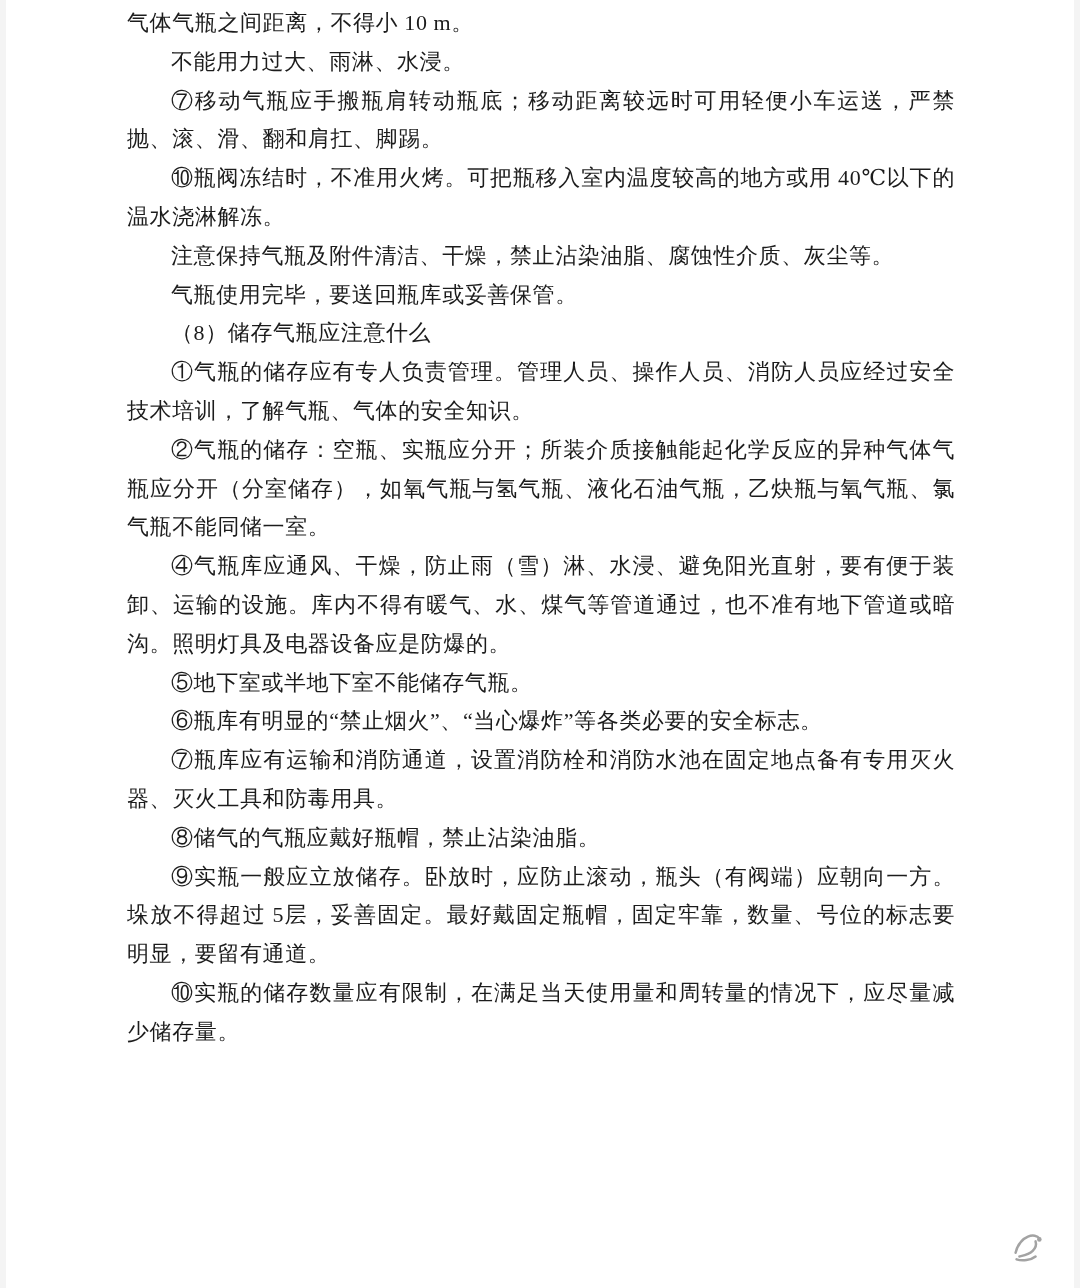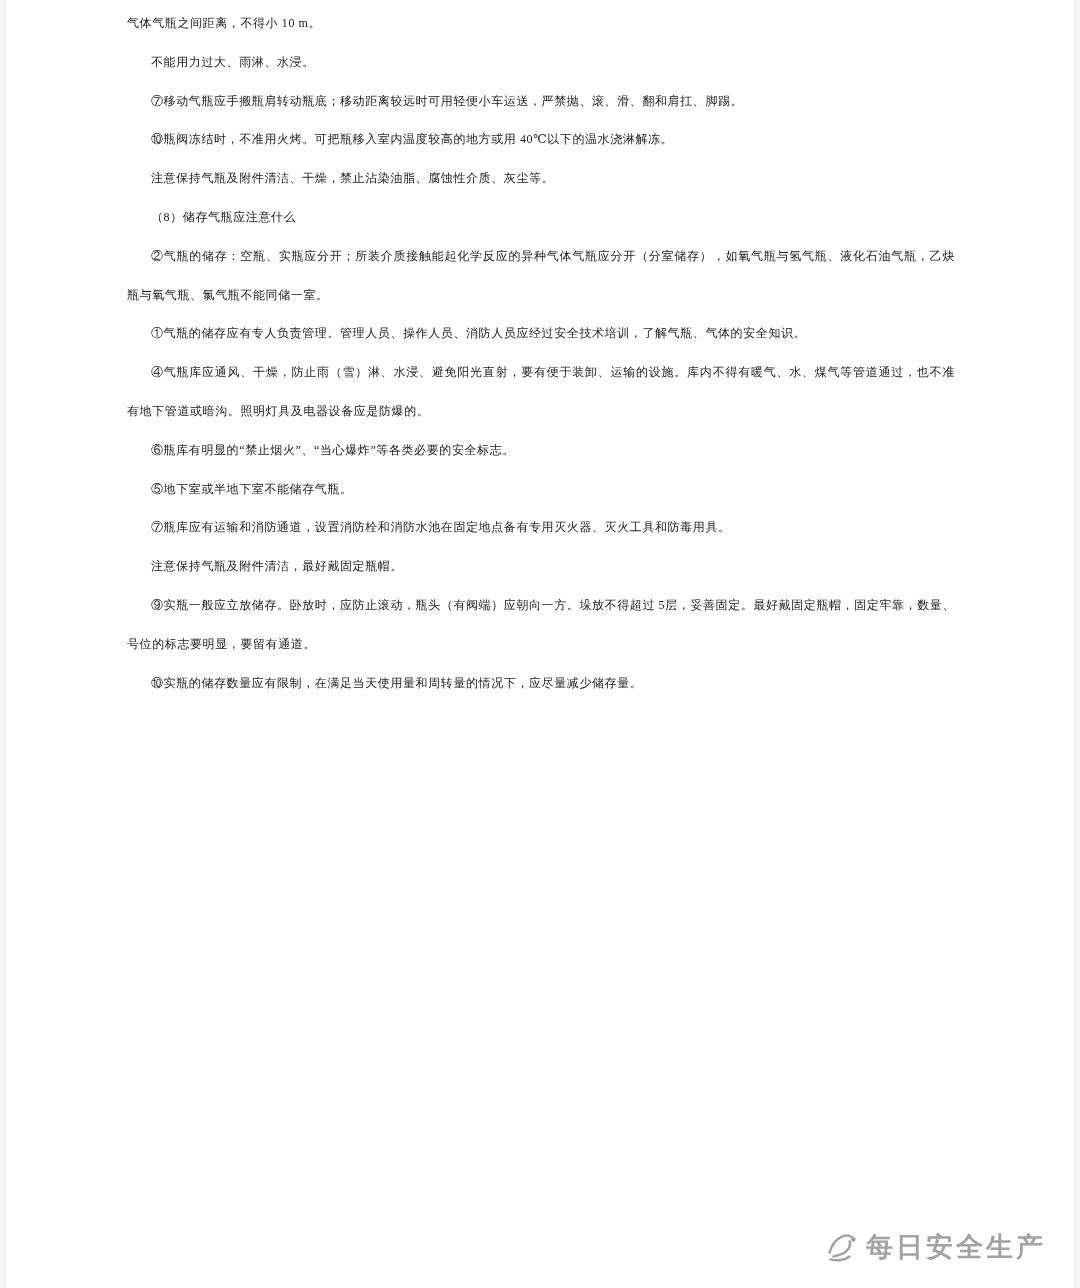--- a/index.html
+++ b/index.html
@@ -25,21 +25,21 @@
   }
   .content {
     position: absolute;
     left: 121px;
     top: 4px;
     width: 828px;
   }
   p.para {
     margin: 0;
     padding: 0;
-    font-size: 12px;
+    font-size: 22px;
     line-height: 38.8px;
     letter-spacing: 0.6px;
     text-align: justify;
     text-justify: inter-ideograph;
     word-break: break-all;
   }
   p.para.indent {
     text-indent: 2em;
   }
   .watermark {
@@ -68,39 +68,39 @@
 
 <div class="page">
 
   <div class="content">
 
   <p class="para">气体气瓶之间距离，不得小 10 m。</p>
       <p class="para indent">不能用力过大、雨淋、水浸。</p>
       <p class="para indent">⑦移动气瓶应手搬瓶肩转动瓶底；移动距离较远时可用轻便小车运送，严禁抛、滚、滑、翻和肩扛、脚踢。</p>
       <p class="para indent">⑩瓶阀冻结时，不准用火烤。可把瓶移入室内温度较高的地方或用 40℃以下的温水浇淋解冻。</p>
       <p class="para indent">注意保持气瓶及附件清洁、干燥，禁止沾染油脂、腐蚀性介质、灰尘等。</p>
+      <p class="para indent">气瓶使用完毕，要送回瓶库或妥善保管。</p>
       <p class="para indent">（8）储存气瓶应注意什么</p>
+      <p class="para indent">①气瓶的储存应有专人负责管理。管理人员、操作人员、消防人员应经过安全技术培训，了解气瓶、气体的安全知识。</p>
       <p class="para indent">②气瓶的储存：空瓶、实瓶应分开；所装介质接触能起化学反应的异种气体气瓶应分开（分室储存），如氧气瓶与氢气瓶、液化石油气瓶，乙炔瓶与氧气瓶、氯气瓶不能同储一室。</p>
-      <p class="para indent">①气瓶的储存应有专人负责管理。管理人员、操作人员、消防人员应经过安全技术培训，了解气瓶、气体的安全知识。</p>
       <p class="para indent">④气瓶库应通风、干燥，防止雨（雪）淋、水浸、避免阳光直射，要有便于装卸、运输的设施。库内不得有暖气、水、煤气等管道通过，也不准有地下管道或暗沟。照明灯具及电器设备应是防爆的。</p>
+      <p class="para indent">⑤地下室或半地下室不能储存气瓶。</p>
       <p class="para indent">⑥瓶库有明显的“禁止烟火”、“当心爆炸”等各类必要的安全标志。</p>
-      <p class="para indent">⑤地下室或半地下室不能储存气瓶。</p>
       <p class="para indent">⑦瓶库应有运输和消防通道，设置消防栓和消防水池在固定地点备有专用灭火器、灭火工具和防毒用具。</p>
-      <p class="para indent">注意保持气瓶及附件清洁，最好戴固定瓶帽。</p>
+      <p class="para indent">⑧储气的气瓶应戴好瓶帽，禁止沾染油脂。</p>
       <p class="para indent">⑨实瓶一般应立放储存。卧放时，应防止滚动，瓶头（有阀端）应朝向一方。垛放不得超过 5层，妥善固定。最好戴固定瓶帽，固定牢靠，数量、号位的标志要明显，要留有通道。</p>
       <p class="para indent">⑩实瓶的储存数量应有限制，在满足当天使用量和周转量的情况下，应尽量减少储存量。</p>
     </div>
 
   <div class="watermark" style="color: rgb(163, 163, 163);">
     <span class="logo">
       <svg viewBox="0 0 40 40" width="38" height="38" aria-hidden="true">
         <g fill="none" stroke="#a3a3a3" stroke-width="2.6" stroke-linecap="round" stroke-linejoin="round">
           <path d="M8 26 C10 18, 14 12, 21 9 C26 7, 31 8, 33 11"></path>
           <path d="M12 30 C16 29, 22 28, 26 24 C29 21, 30 17, 29 14"></path>
           <path d="M9 33 C15 35, 24 34, 29 30"></path>
         </g>
         <circle cx="33" cy="12" r="2.4" fill="#a3a3a3"></circle>
       </svg>
     </span>
-    <span class="wm-text">每日安全生产</span>
   </div>
 
 </div>
 
 </body></html>

